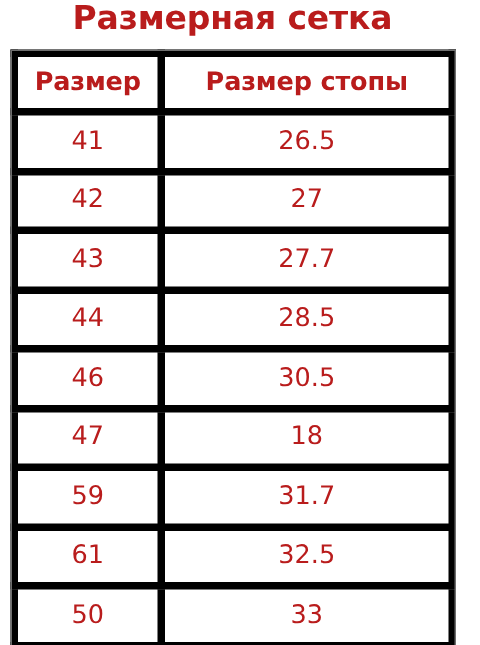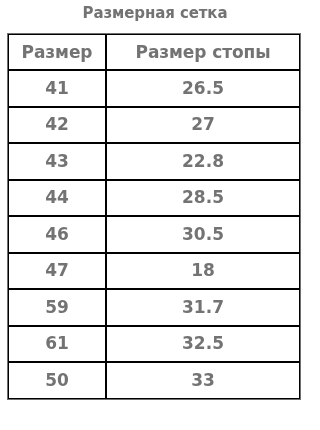--- a/index.html
+++ b/index.html
@@ -24,62 +24,62 @@
     width: 310px;
     height: 430px;
   }
 
   #chart-title {
     position: absolute;
     left: 0;
     top: 1px;
     width: 310px;
     text-align: center;
-    font-size: 15px;
+    font-size: 22px;
     font-weight: bold;
     letter-spacing: -0.1px;
     line-height: 24px;
-    color: #737373;
+    color: #b91c1c;
     white-space: nowrap;
   }
 
   #size-table {
     position: absolute;
     left: 7px;
     top: 33px;
     width: 292px;
     border-collapse: collapse;
     table-layout: fixed;
     background: #ffffff;
   }
 
   #size-table col.col-size { width: 98px; }
   #size-table col.col-length { width: 194px; }
 
   #size-table th,
   #size-table td {
-    border: 2px solid #000000;
+    border: 5px solid #000000;
     text-align: center;
     vertical-align: middle;
     padding: 0;
     font-size: 17px;
     line-height: 1;
-    color: #737373;
+    color: #b91c1c;
   }
 
   #size-table thead th {
     height: 34px;
     font-weight: bold;
     letter-spacing: -0.1px;
     white-space: nowrap;
   }
 
   #size-table tbody td {
     height: 34.5px;
-    font-weight: bold;
+    font-weight: normal;
   }
 
   
   #size-table {
     outline: 1px solid #6f6f6f;
     outline-offset: -1px;
   }
 </style>
 </head>
 <body>
@@ -103,21 +103,21 @@
       <tr>
         <td>41</td>
         <td>26.5</td>
       </tr>
       <tr>
         <td>42</td>
         <td>27</td>
       </tr>
       <tr>
         <td>43</td>
-        <td>22.8</td>
+        <td>27.7</td>
       </tr>
       <tr>
         <td>44</td>
         <td>28.5</td>
       </tr>
       <tr>
         <td>46</td>
         <td>30.5</td>
       </tr>
       <tr>

